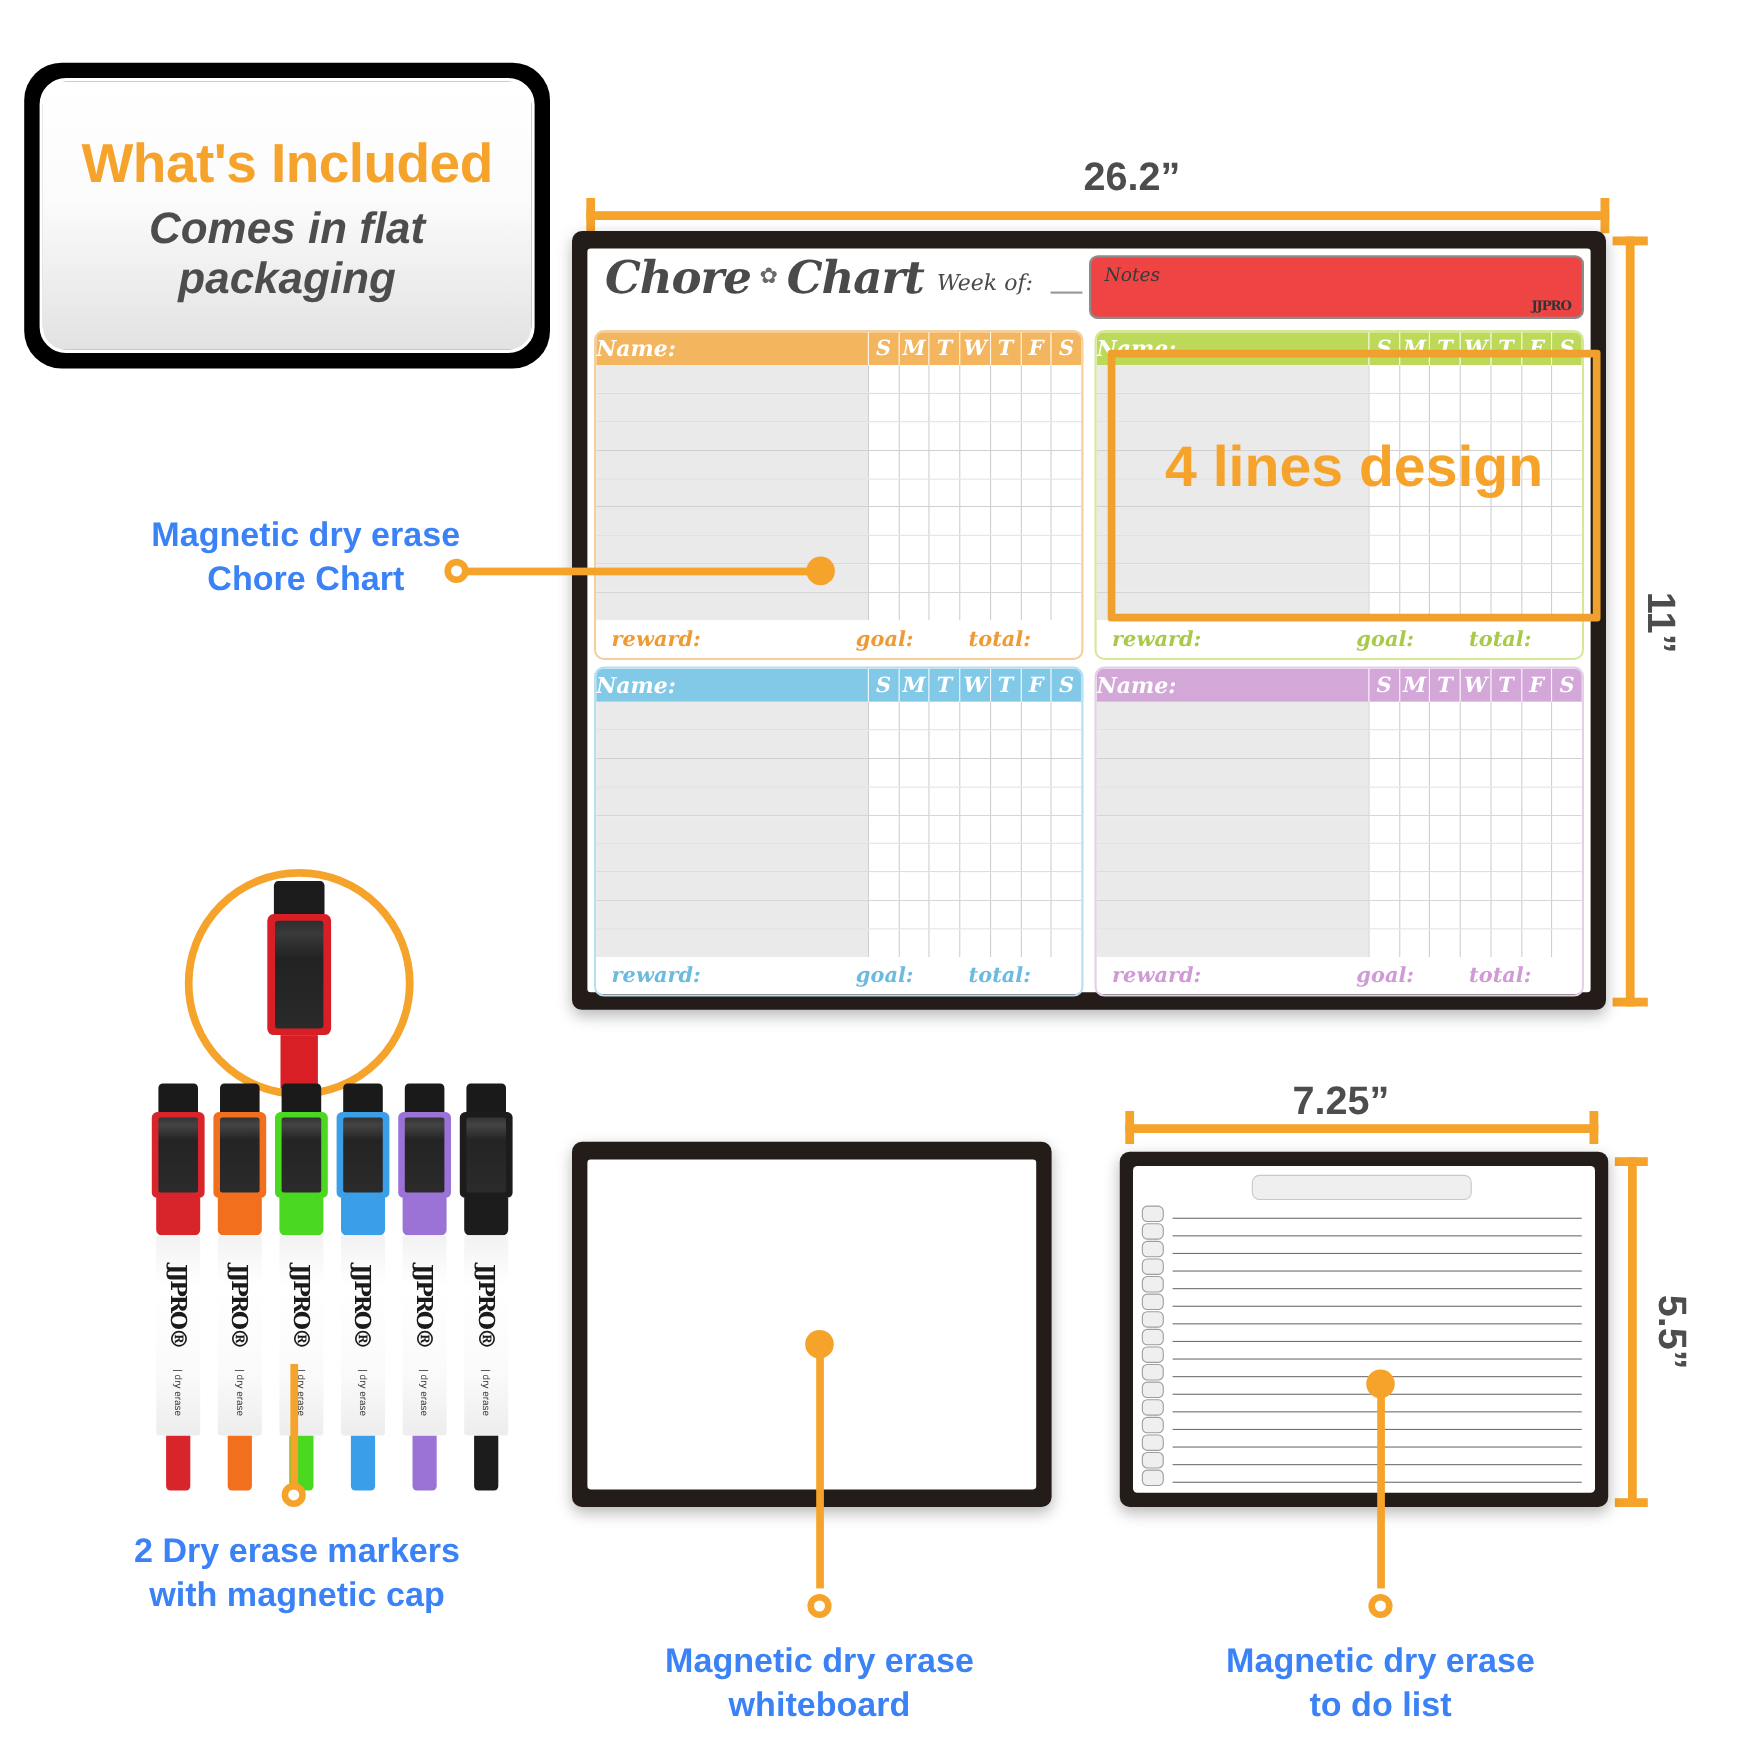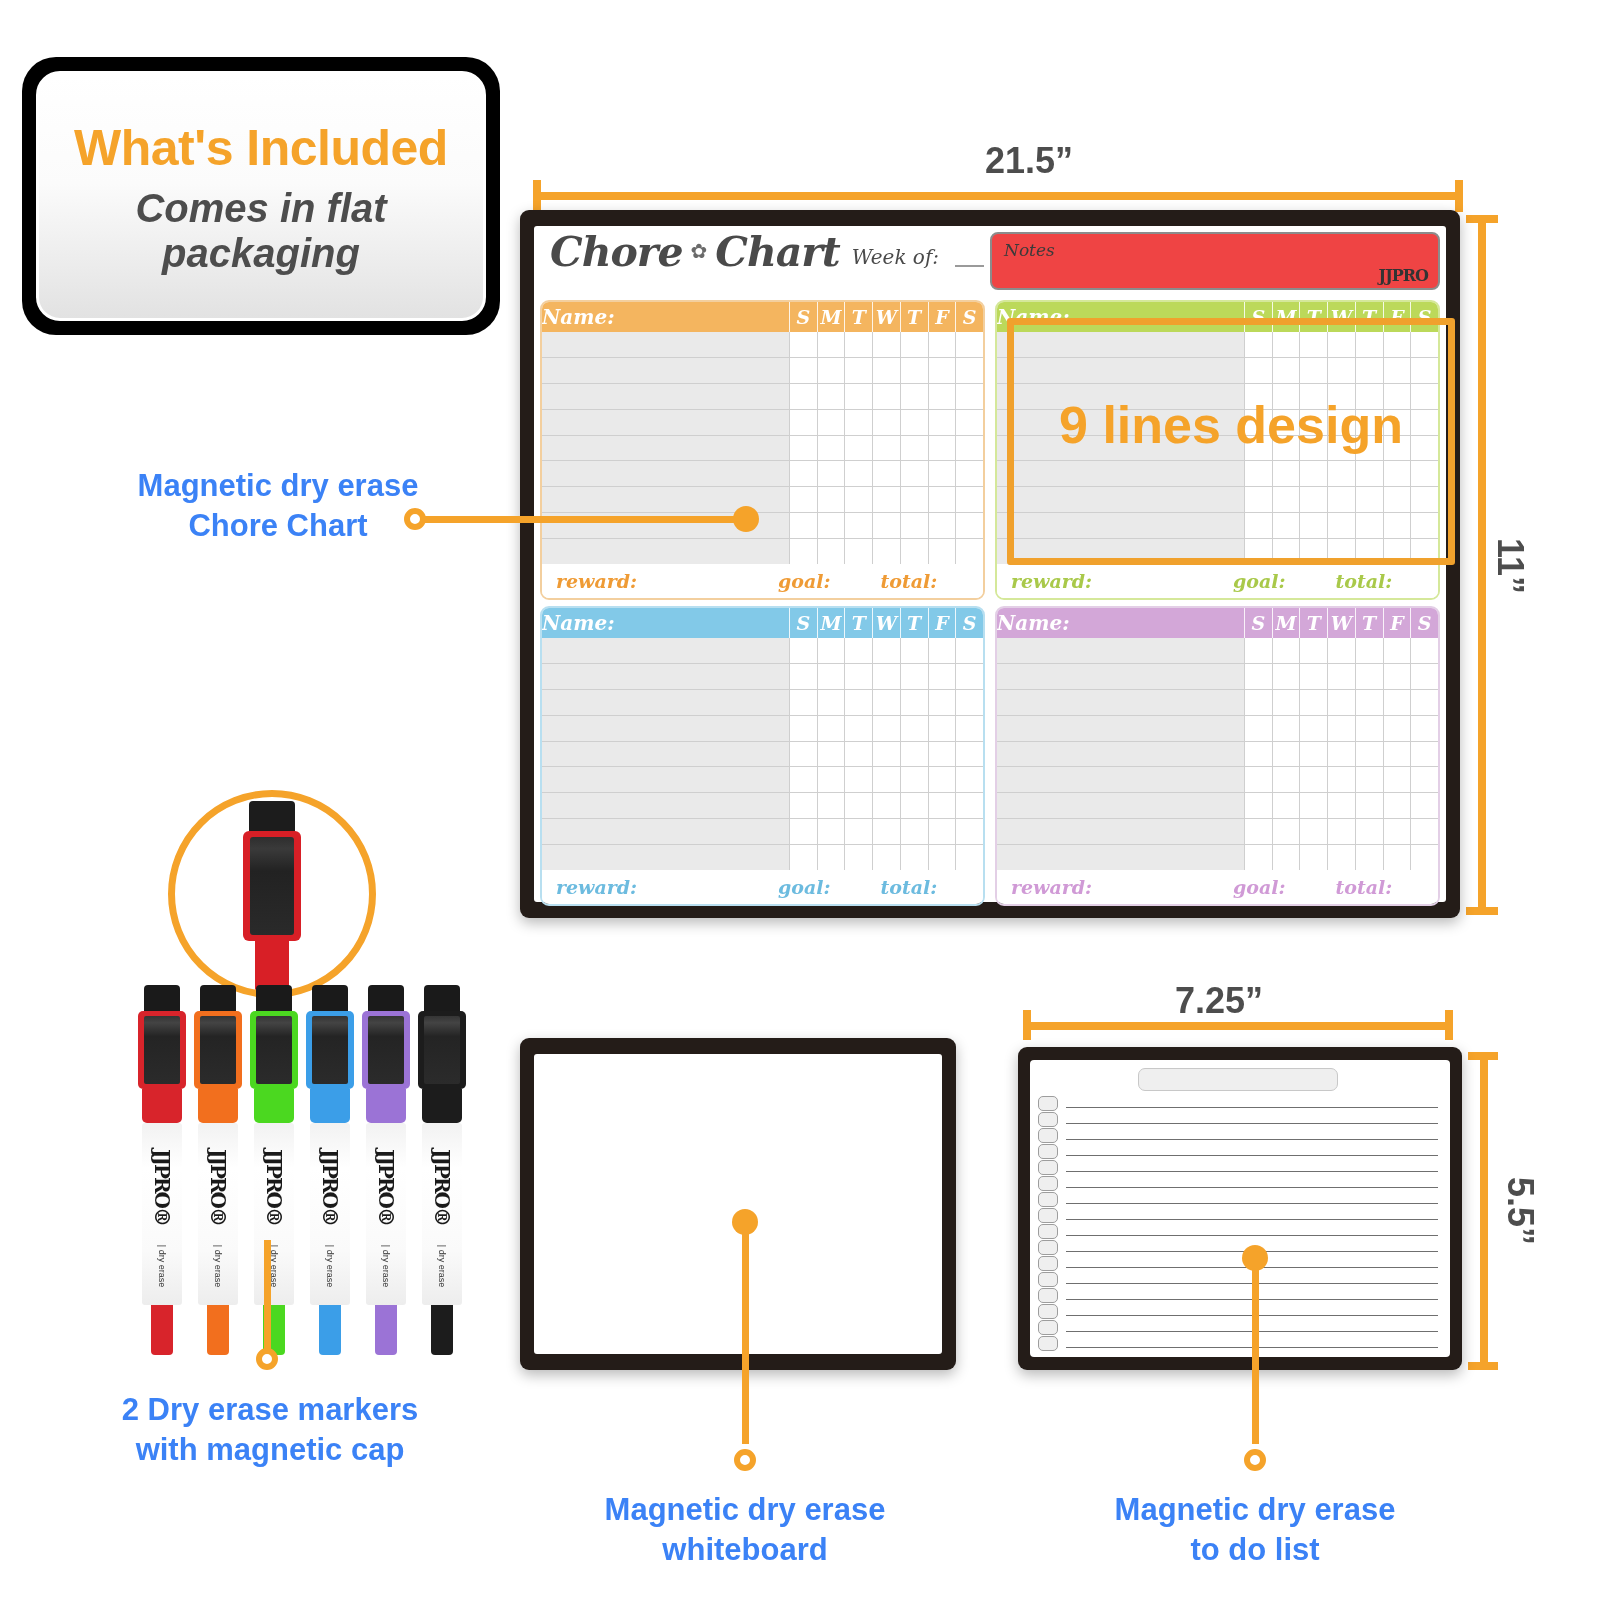--- a/index.html
+++ b/index.html
@@ -163,21 +163,21 @@
     font-family: "DejaVu Serif", serif;
     font-style: italic;
     font-size: 17px;
     color: #3a3a3a;
   }
   .notes-brand {
     position: absolute;
     right: 10px; bottom: 3px;
     font-family: "DejaVu Serif", serif;
     font-weight: bold;
-    font-size: 16px;
+    font-size: 12px;
     color: #333;
     letter-spacing: -1px;
   }
 
   
   .quad {
     width: calc(50% - 5px);
     height: 300px;
     border-radius: 9px;
     overflow: hidden;
@@ -394,21 +394,21 @@
 <div id="stage">
 
   <div class="badge">
     <div class="badge-inner">
       <div class="badge-title">What's Included</div>
       <div class="badge-sub">Comes in flat
 packaging</div>
     </div>
   </div>
 
-  <div class="dim-text" style="left:985px; top:140px;">21.5”</div>
+  <div class="dim-text" style="left:985px; top:140px;">26.2”</div>
   <div class="dim-h" style="left:533px; top:192px; width:930px;"></div>
   <div class="dim-cap-v" style="left:533px; top:180px; height:32px;"></div>
   <div class="dim-cap-v" style="left:1455px; top:180px; height:32px;"></div>
 
   <div class="dim-v" style="left:1478px; top:215px; height:700px;"></div>
   <div class="dim-cap-h" style="left:1466px; top:215px; width:32px;"></div>
   <div class="dim-cap-h" style="left:1466px; top:907px; width:32px;"></div>
   <div class="dim-text vert" style="left:1470px; top:545px; width:80px; text-align:center;">11”</div>
 
   <div class="board-frame" id="chore-board">
@@ -864,21 +864,21 @@
               <div class="f2">goal:</div>
               <div class="f3">total:</div>
             </div>
           </div>
 
       </div>
     </div>
   </div>
 
   <div id="nine-lines-box"></div>
-  <div id="nine-lines-text">9 lines design</div>
+  <div id="nine-lines-text">4 lines design</div>
 
   <div class="callout-label" style="left:88px; top:466px; width:380px;">Magnetic dry erase
 Chore Chart</div>
   <div class="c-ring" style="left:404px; top:508px;"></div>
   <div class="c-line-h" style="left:424px; top:516px; width:330px;"></div>
   <div class="c-dot" style="left:733px; top:506px;"></div>
 
   <div id="marker-zoom-circle">
     <div class="zoom-cap">
       <div class="tip"></div>

